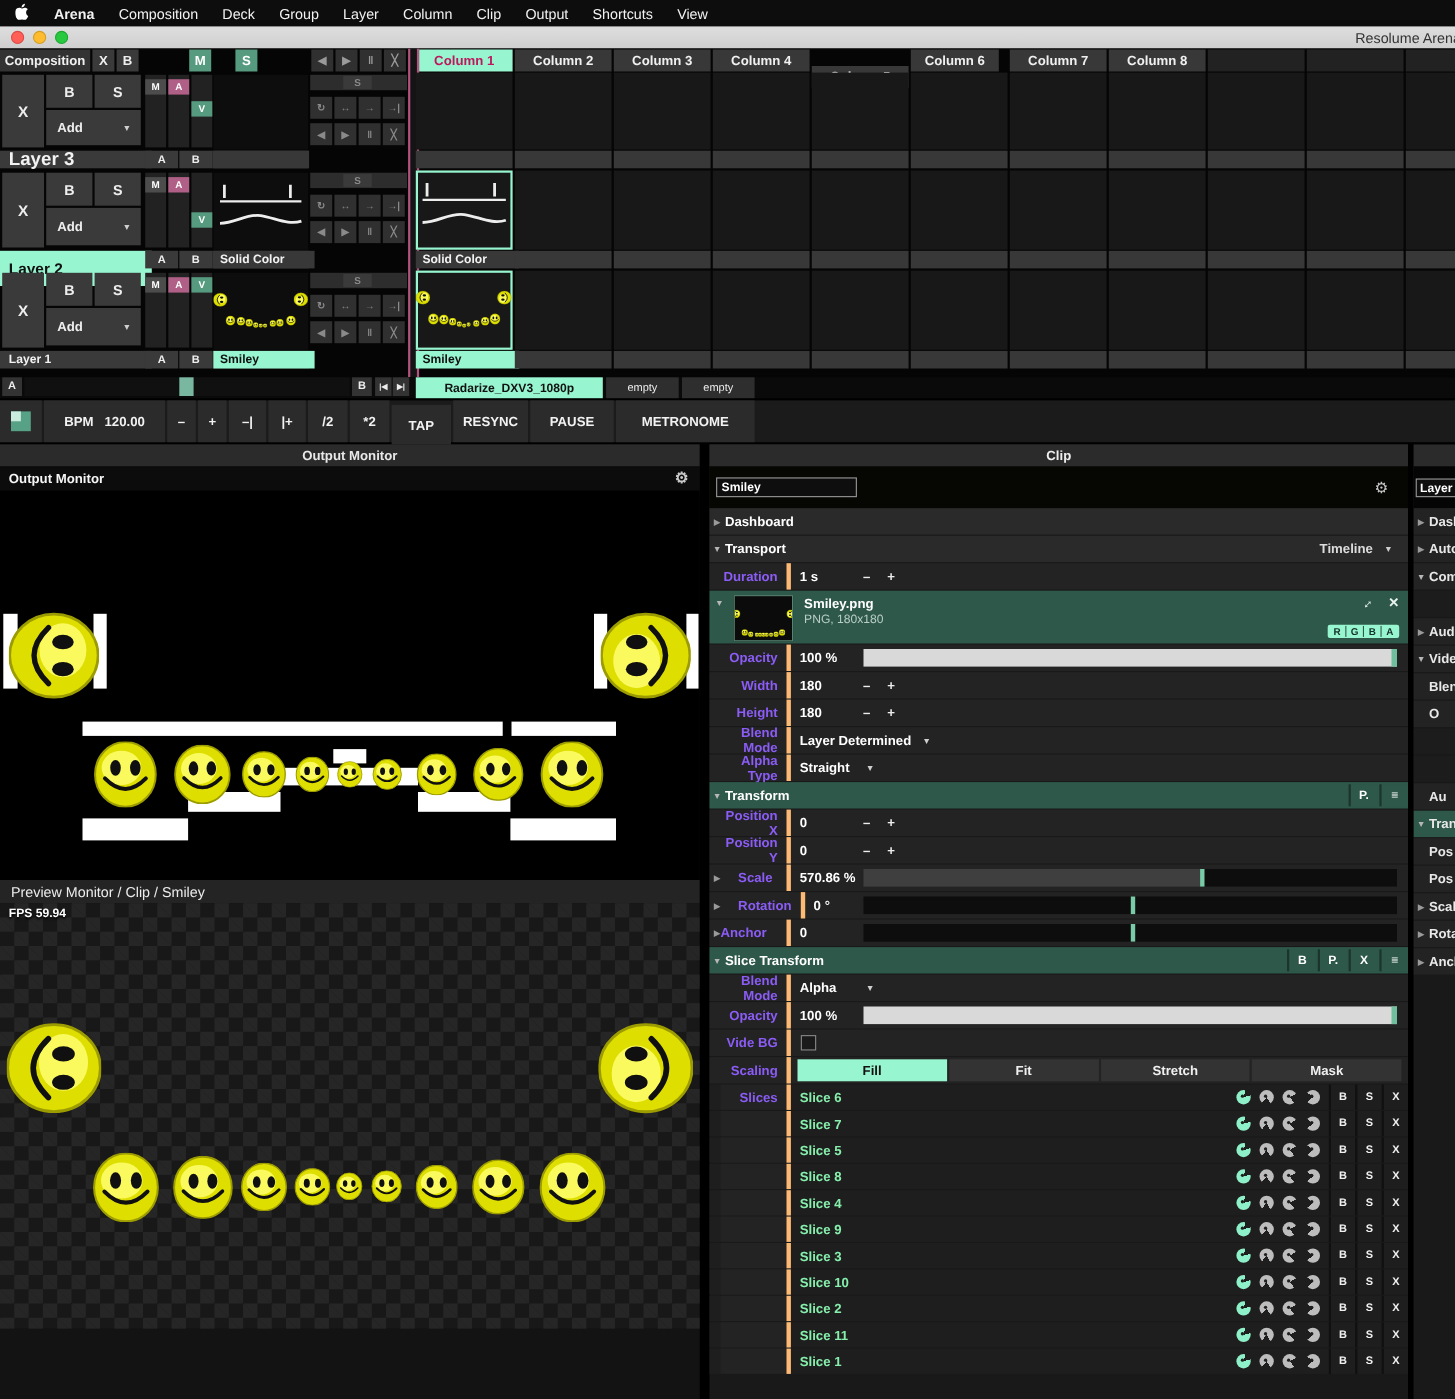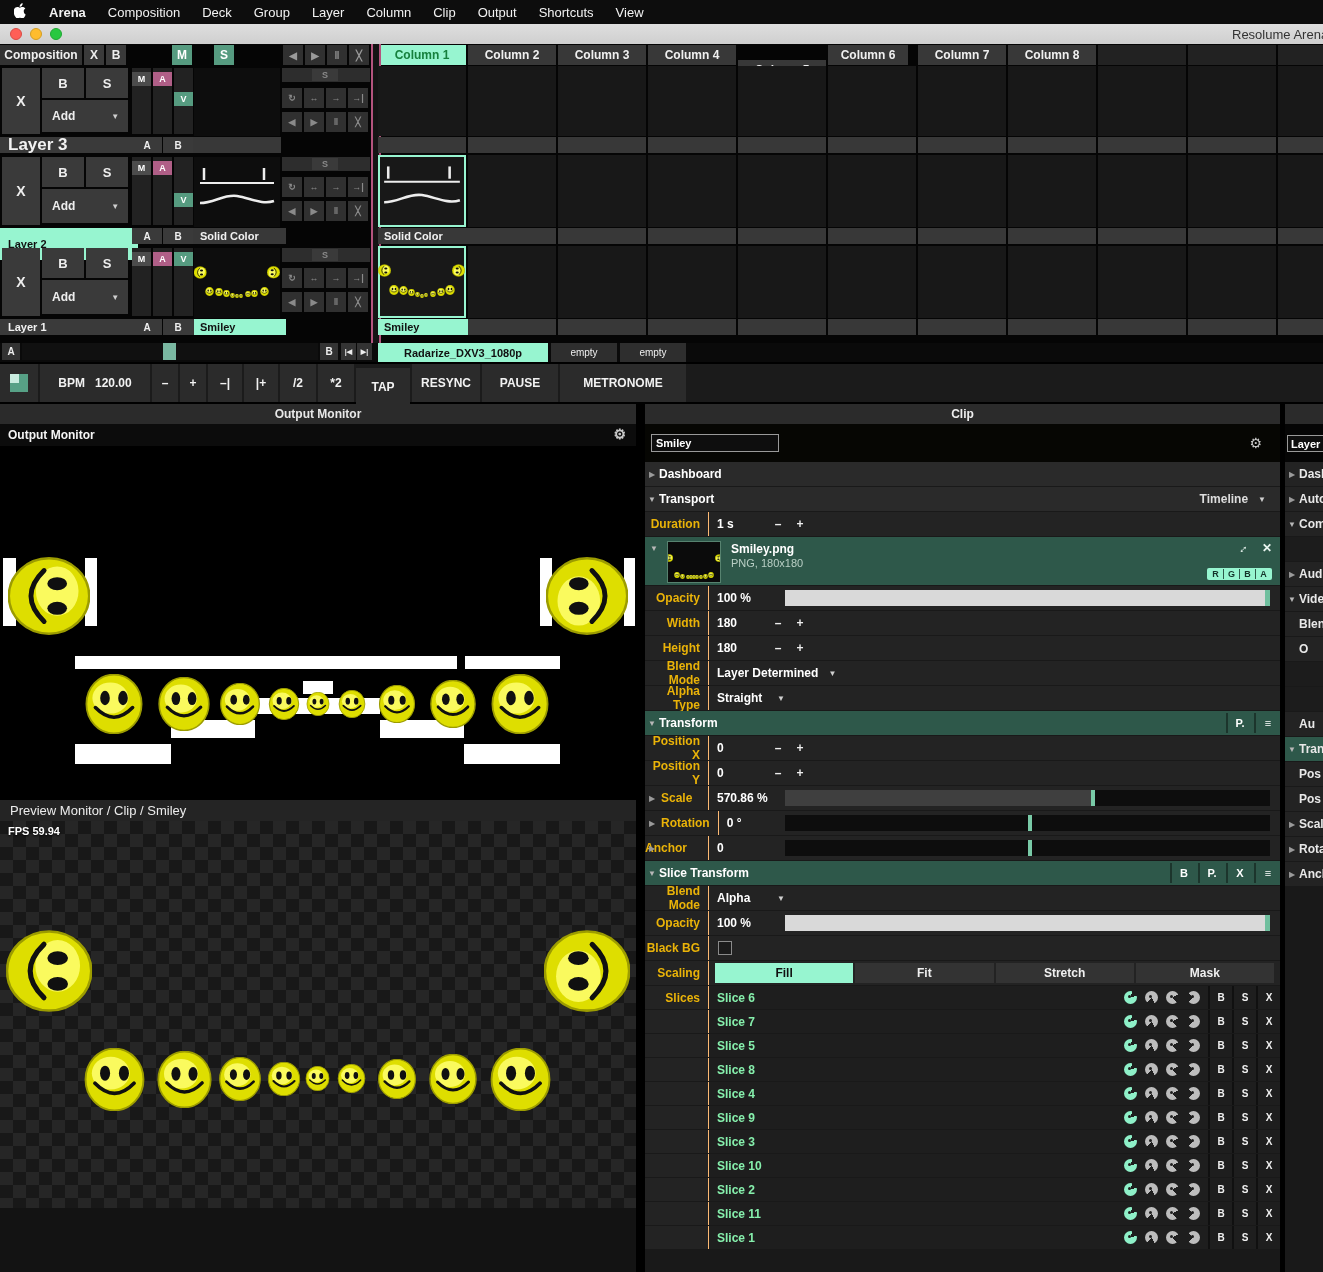--- a/index.html
+++ b/index.html
@@ -13,21 +13,21 @@
   .menubar .mi{cursor:default;}
   
   .titlebar{position:absolute;left:0;top:24px;width:100%;height:20px;
             background:linear-gradient(#dedede,#cfcfcf);border-bottom:1px solid #9a9a9a;overflow:hidden;}
   .tl{position:absolute;top:4px;width:12px;height:12px;border-radius:50%;}
   .titlebar .wt{position:absolute;left:1232px;top:3px;color:#333;font-size:13px;white-space:nowrap;}
   
   #grid{position:absolute;left:0;top:44px;width:1323px;height:299px;background:#050505;overflow:hidden;}
   .ghcell{position:absolute;top:1px;height:20px;background:#383838;color:#f0f0f0;font-weight:bold;
           display:flex;align-items:center;justify-content:center;font-size:12px;}
-  .ghcell.sel{background:var(--mint);color:#15803d;}
+  .ghcell.sel{background:var(--mint);color:#be185d;}
   .gbtn{position:absolute;background:#3a3a3a;color:#eee;font-weight:bold;display:flex;align-items:center;justify-content:center;}
   .gbtn.teal{background:#569b80;color:#fff;}
   .gbtn.pink{background:#b05f87;color:#fff;}
   .gbtn.gray{background:#4c4c4c;}
   .icon-btn{color:#9a9a9a;font-size:10px;background:#303030;}
   .fader{position:absolute;background:#222;width:19px;}
   .fh{position:absolute;left:0;width:19px;height:14px;font-size:9px;font-weight:bold;color:#fff;
       display:flex;align-items:center;justify-content:center;}
   .lname{position:absolute;background:#3a3a3a;color:#f2f2f2;font-weight:bold;display:flex;align-items:center;padding-left:8px;font-size:12px;}
   .lname.mint{background:var(--mint);color:#111;}
@@ -75,22 +75,22 @@
   #banner{position:absolute;left:0;top:20px;width:635px;height:38px;background:#060603;overflow:hidden;}
   #cname{position:absolute;left:6px;top:10px;width:118px;height:16px;background:#0e0e0e;border:1px solid #999;
          color:#fff;font-size:11px;font-weight:bold;padding:0 4px;font-family:"Liberation Sans",sans-serif;}
   .gear{color:#c8c8c8;font-size:14px;}
   #cprows{position:absolute;left:0;top:58px;width:635px;}
   .prow{position:relative;height:24px;margin-bottom:1px;background:#232323;display:flex;align-items:center;}
   .prow.sec{background:#2a2a2a;}
   .prow.green{background:var(--sgreen);}
   .arr{color:#9a9a9a;font-size:8px;width:14px;text-align:center;flex:0 0 14px;}
   .arr.d{color:#b7b7b7;}
-  .plabel{flex:0 0 64px;text-align:right;padding-right:8px;font-weight:bold;color:#eab308;border-right:1px solid #fdba74;height:100%;
-          display:flex;align-items:center;justify-content:flex-end;box-sizing:border-box;}
+  .plabel{flex:0 0 64px;text-align:right;padding-right:8px;font-weight:bold;color:#8b5cf6;border-right:4px solid #fdba74;height:100%;
+          display:flex;align-items:center;justify-content:flex-end;box-sizing:border-box;margin-left:10px;}
   .pval{padding-left:8px;font-weight:bold;color:#fff;min-width:58px;box-sizing:border-box;}
   .stp{color:#eee;font-weight:bold;width:22px;text-align:center;}
   .dd{color:#cfcfcf;font-size:8px;margin-left:10px;}
   .sectitle{font-weight:bold;color:#fff;}
   .hsp{flex:1;}
   .hbtn{width:24px;height:20px;margin-left:2px;background:var(--sgreen);border-left:2px solid #1c352c;color:#fff;
         font-weight:bold;display:flex;align-items:center;justify-content:center;font-size:11px;}
   .slider{position:absolute;left:140px;right:10px;top:4px;bottom:4px;background:#d9d9d9;}
   .slider .tip{position:absolute;right:0;top:0;bottom:0;width:5px;background:#6fbf9e;}
   .slider.scale{background:linear-gradient(90deg,#3f3f3f 0 63%,#0d0d0d 63%);}
@@ -231,21 +231,21 @@
       <div class="gbtn" style="left: 2px; top: 113px; width: 38px; height: 68px; position: absolute; font-size: 14px;">X</div>
       <div class="gbtn" style="left: 42px; top: 113px; width: 42px; height: 30px; position: absolute; font-size: 13px;">B</div>
       <div class="gbtn" style="left: 86px; top: 113px; width: 42px; height: 30px; position: absolute; font-size: 13px;">S</div>
       <div class="gbtn" style="left: 42px; top: 145px; width: 86px; height: 34px; position: absolute; justify-content: flex-start; padding-left: 10px; box-sizing: border-box;">Add<span class="dd" style="margin-left: 36px;">▼</span></div>
       <div class="fader" style="left: 132px; top: 113px; width: 19px; height: 68px; position: absolute;"></div>
       <div class="fh gbtn gray" style="left: 132px; top: 117px; width: 19px; height: 14px; position: absolute; font-size: 9px;">M</div>
       <div class="fader" style="left: 153px; top: 113px; width: 19px; height: 68px; position: absolute;"></div>
       <div class="fh gbtn pink" style="left: 153px; top: 117px; width: 19px; height: 14px; position: absolute; font-size: 9px;">A</div>
       <div class="fader" style="left: 174px; top: 113px; width: 19px; height: 68px; position: absolute;"></div>
       <div class="fh gbtn teal" style="left: 174px; top: 149px; width: 19px; height: 14px; position: absolute; font-size: 9px;">V</div>
-      <div class="lname mint" style="left: 0px; top: 184px; width: 130px; height: 32px; position: absolute; font-size: 11px;">Layer 2</div>
+      <div class="lname mint" style="left: 0px; top: 184px; width: 130px; height: 32px; position: absolute; font-size: 14px;">Layer 2</div>
       <div class="gbtn" style="left: 132px; top: 184px; width: 30px; height: 16px; position: absolute; font-size: 10px;">A</div>
       <div class="gbtn" style="left: 163px; top: 184px; width: 30px; height: 16px; position: absolute; font-size: 10px;">B</div>
       <div class="cstrip" style="left: 193px; top: 184px; width: 88px; height: 16px; position: absolute;"></div>
       <div class="thumb" style="left: 194px; top: 113px; width: 86px; height: 70px; position: absolute;"><svg width="86" height="70" viewBox="0 0 86 68">
 <line x1="10" y1="10" x2="10" y2="22" stroke="#ededed" stroke-width="2.5"></line>
 <line x1="70" y1="10" x2="70" y2="22" stroke="#ededed" stroke-width="2.5"></line>
 <line x1="6" y1="25" x2="80" y2="25" stroke="#ededed" stroke-width="2"></line>
 <path d="M6 45 C 20 45 30 36 43 38 C 56 40 68 47 80 43" stroke="#ededed" stroke-width="2.5" fill="none"></path>
         </svg></div>
       <div class="cstrip clabel" style="left: 194px; top: 184px; width: 86px; height: 16px; position: absolute; font-size: 11px;">Solid Color</div>
@@ -968,21 +968,21 @@
         <span class="dd">▼</span>
       </div>
       <div class="prow">
         <span class="plabel">Opacity</span>
         <span class="pval">100 %</span>
         <span class="slider">
             <span class="tip"></span>
           </span>
       </div>
       <div class="prow">
-        <span class="plabel">Black BG</span>
+        <span class="plabel">Vide BG</span>
         <span style="width:12px;height:12px;border:1px solid #8a8a8a;margin-left:9px;background:#1a1a1a;"></span>
       </div>
       <div class="prow">
         <span class="plabel">Scaling</span>
         <span id="scbtns" style="display:flex;flex:1;margin-left:6px;margin-right:4px;">
             <span class="scbtn sel">Fill</span>
             <span class="scbtn">Fit</span>
             <span class="scbtn">Stretch</span>
             <span class="scbtn">Mask</span>
           </span>

